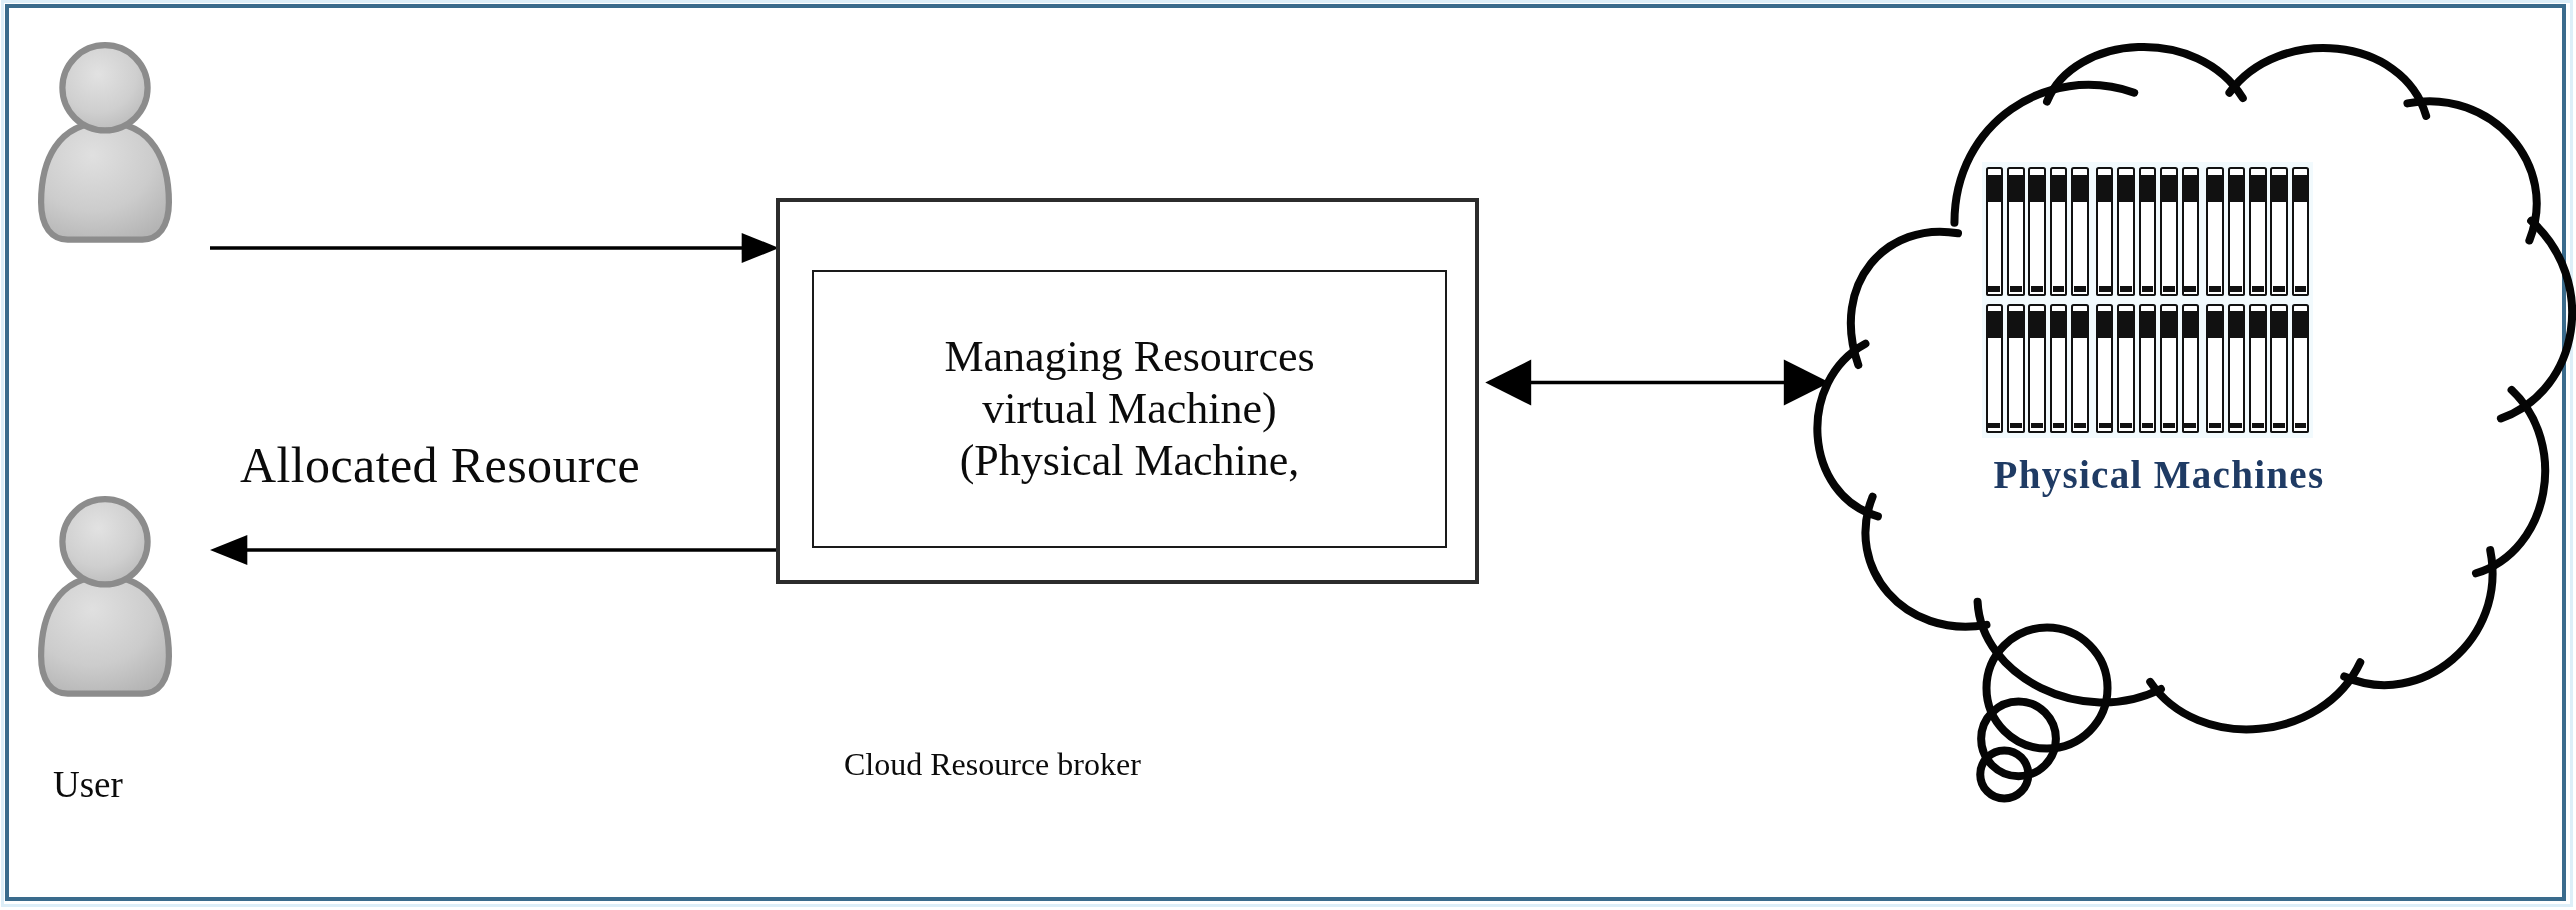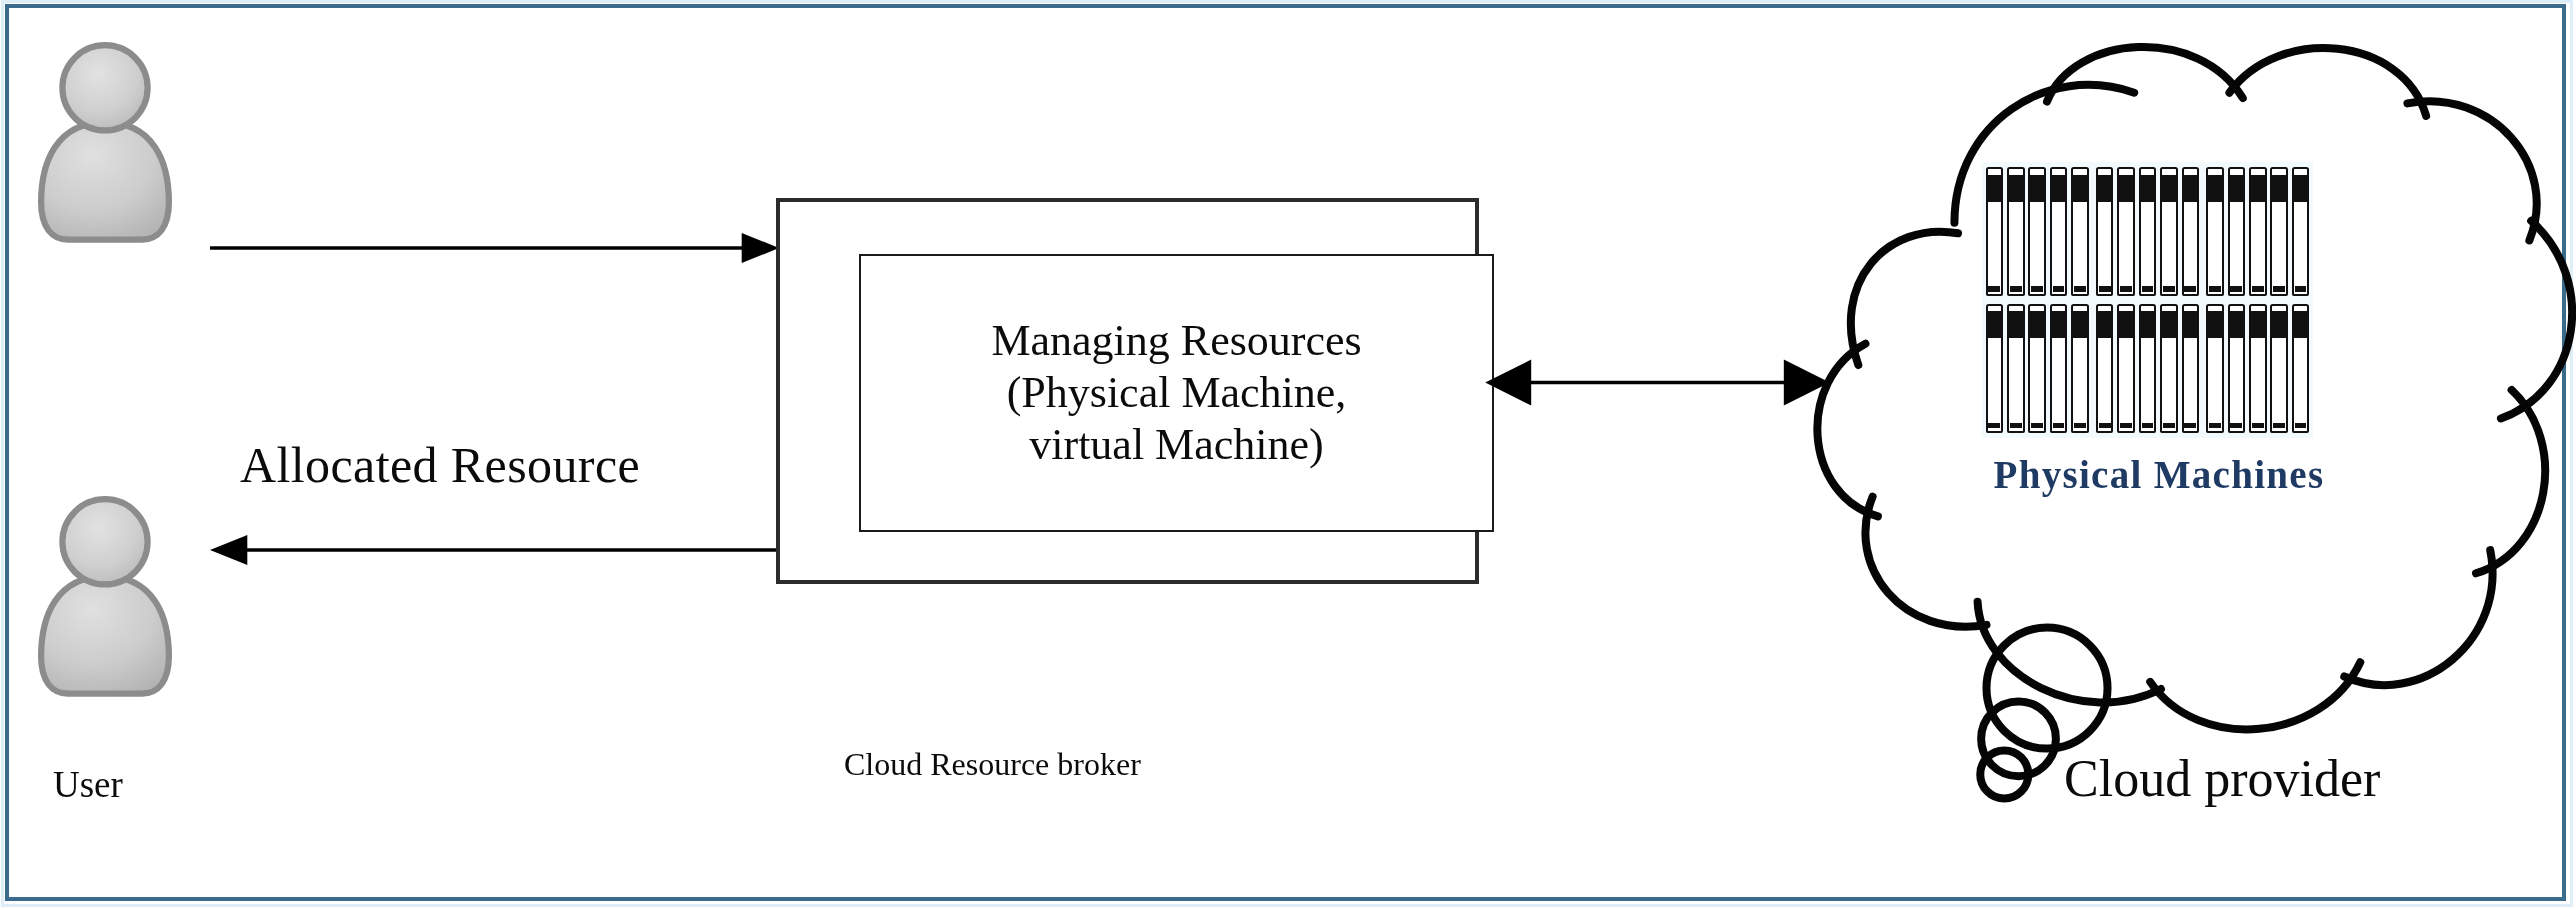--- a/index.html
+++ b/index.html
@@ -86,32 +86,31 @@
     top: 198px;
     width: 703px;
     height: 386px;
     border: 4.4px solid #2c2c2c;
     box-sizing: border-box;
     background: #ffffff;
   }
   .box-inner {
     position: absolute;
     left: 32px;
-    top: 52px;
+    top: 68px;
     width: 635px;
     height: 278px;
     border: 2.7px solid #1a1a1a;
     box-sizing: border-box;
     background: #ffffff;
     display: flex;
     flex-direction: column;
     align-items: center;
     justify-content: center;
     text-align: center;
-    margin-left: 47px;
   }
   .box-inner .line {
     font-size: 44px;
     line-height: 1.18;
     color: #0b0b0b;
     white-space: nowrap;
     font-family: "Liberation Serif", "DejaVu Serif", serif;
   }
 
   
@@ -229,22 +228,22 @@
   <div class="label lbl-alloc">Allocated Resource</div>
 
   <svg class="arrow-svg arr-alloc" viewBox="0 0 640 40" xmlns="http://www.w3.org/2000/svg">
     <line class="arrow-line" x1="32" y1="20" x2="640" y2="20"></line>
     <polygon class="arrow-head" points="0,20 42,3 42,37"></polygon>
   </svg>
 
   <div class="box-outer">
     <div class="box-inner">
       <div class="line">Managing Resources</div>
+      <div class="line">virtual Machine)</div>
       <div class="line">(Physical Machine,</div>
-      <div class="line">virtual Machine)</div>
     </div>
   </div>
 
   <div class="label lbl-broker">Cloud Resource broker</div>
 
   <svg class="arrow-svg arr-bi" viewBox="0 0 390 60" xmlns="http://www.w3.org/2000/svg">
     <line class="arrow-line" x1="46" y1="30" x2="344" y2="30"></line>
     <polygon class="arrow-head" points="0,30 52,4 52,56"></polygon>
     <polygon class="arrow-head" points="390,30 338,4 338,56"></polygon>
   </svg>
@@ -313,16 +312,15 @@
       <div class="rack-unit"></div>
         <div class="rack-unit"></div>
       <div class="rack-unit"></div>
         <div class="rack-unit"></div>
       <div class="rack-unit"></div>
     </div>
   </div>
 
   <div class="lbl-pm">Physical Machines</div>
 
-  <div class="label lbl-provider">Cloud provider</div>
 
 </div>
 
 
 </body></html>

